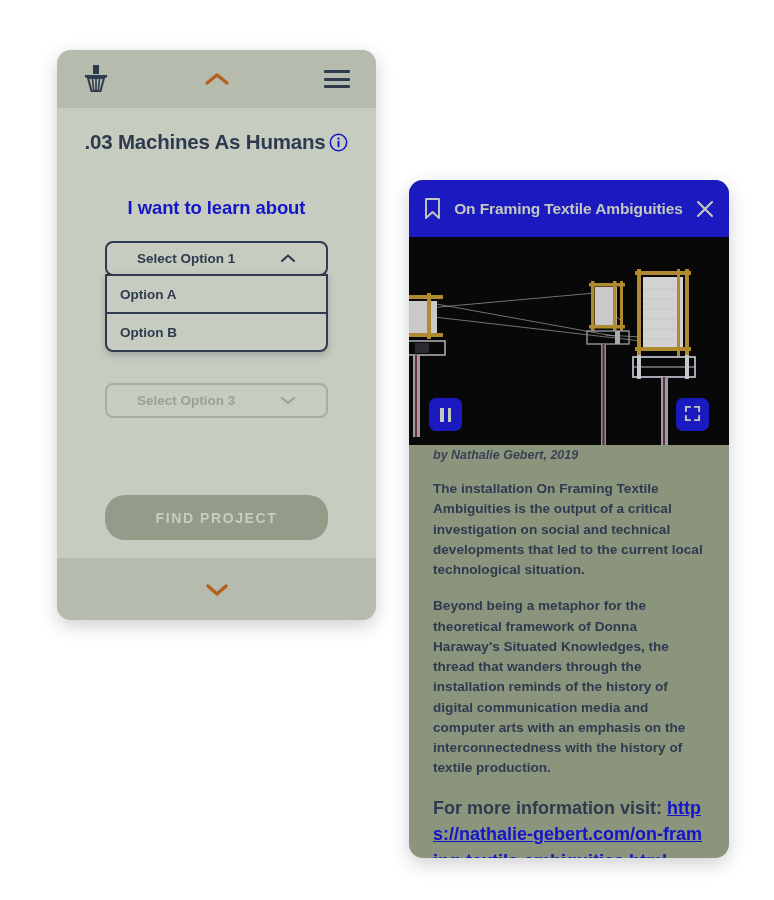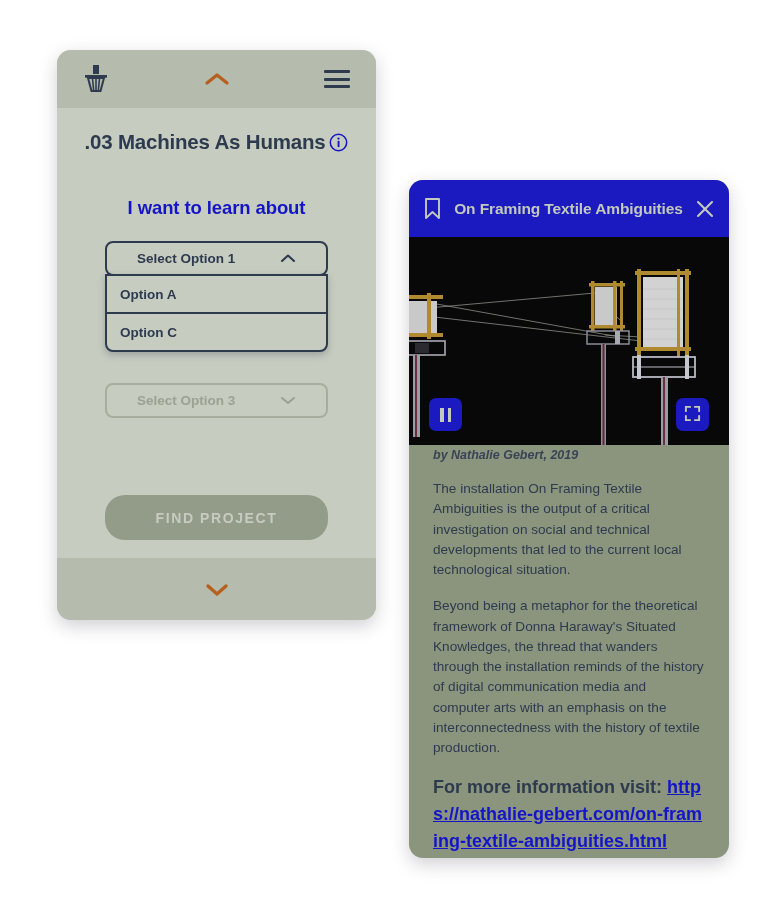--- a/index.html
+++ b/index.html
@@ -227,21 +227,21 @@
 
   #credit {
     font-size: 12.5px;
     font-style: italic;
     color: #3a4354;
     font-weight: 600;
     margin-bottom: 17px;
   }
   .para {
     font-size: 13.6px;
-    font-weight: 400;
+    font-weight: 700;
     color: #2e3a4e;
     line-height: 1.49;
     margin-bottom: 16px;
   }
   #link-para {
     font-size: 18px;
     font-weight: 700;
     color: #2e3a4e;
     line-height: 1.49;
   }
@@ -316,21 +316,21 @@
           </svg>
         </span>
       </div>
     </div>
 
     <div id="dropdown-list">
       <div class="dropdown-option">
         <span>Option A</span>
       </div>
       <div class="dropdown-option">
-        <span>Option C</span>
+        <span>Option B</span>
       </div>
     </div>
 
     <div id="select3-wrap">
       <div class="select-box disabled">
         <span>Select Option 3</span>
         <span>
           <svg viewBox="0 0 16 10" width="16" height="10">
             <polyline points="2,3 8,8 14,3" fill="none" stroke="#9aa293" stroke-width="2.1" stroke-linecap="round" stroke-linejoin="round"></polyline>
           </svg>

